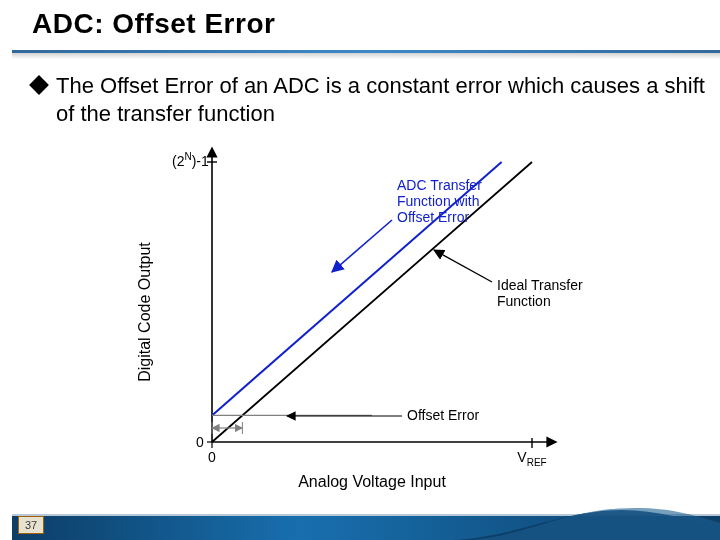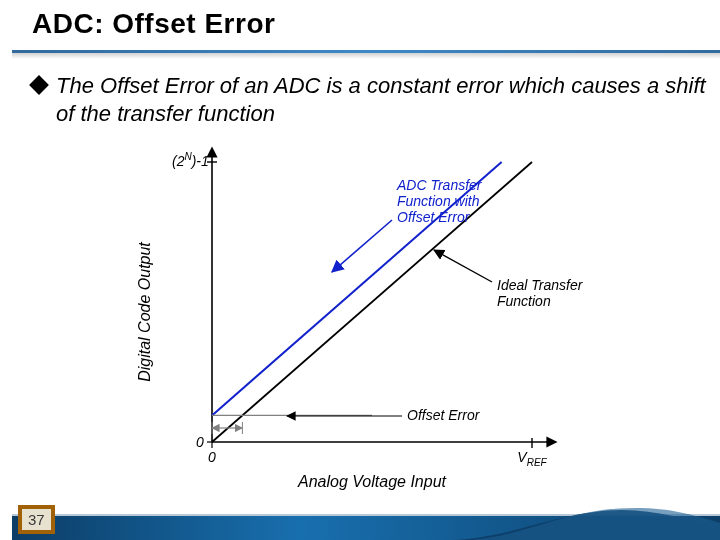--- a/index.html
+++ b/index.html
@@ -2,31 +2,31 @@
 <html><head>
 <meta charset="utf-8">
 <style>
   * { margin: 0; padding: 0; box-sizing: border-box; }
   html, body { width: 720px; height: 540px; font-family: Arial, Helvetica, sans-serif; background: #ffffff; overflow: hidden; }
   .slide { position: relative; width: 720px; height: 540px; background: #ffffff; margin-left: 12px; }
   .titlebar { position: relative; height: 56px; background: #ffffff; padding: 8px 0 0 20px; }
   .titlebar h1 { font-size: 28px; font-weight: 800; color: #000; letter-spacing: 0.5px; }
   .title-rule { position: absolute; left: 0; right: 0; top: 50px; height: 3px; background: linear-gradient(90deg,#0d4f8b 0%, #1c74bf 50%, #0d4f8b 100%); opacity: 0.85; }
   .title-shadow { position: absolute; left: 0; right: 0; top: 53px; height: 6px; background: linear-gradient(180deg, rgba(0,0,0,0.18), rgba(0,0,0,0)); }
-  .body { position: absolute; left: 20px; right: 20px; top: 72px; bottom: 48px; font-style: italic; }
+  .body { position: absolute; left: 20px; right: 20px; top: 72px; bottom: 48px; }
   .bullet { display: flex; gap: 10px; align-items: flex-start; margin-bottom: 10px; }
   .bullet .diamond { width: 14px; height: 14px; transform: rotate(45deg); background: #000; margin-top: 6px; flex: 0 0 14px; }
   .bullet p { font-size: 22px; line-height: 1.28; color: #000; }
   .figure { position: absolute; left: 90px; top: 70px; width: 520px; height: 350px; }
   .figure svg { width: 100%; height: 100%; }
   .footer { position: absolute; left: 0; right: 0; bottom: 0; height: 36px; }
   .footer .grad { position: absolute; left: 0; right: 0; bottom: 0; height: 24px; background: linear-gradient(90deg,#0c3d66 0%, #186fae 40%, #0c3d66 100%); }
   .footer .line { position: absolute; left: 0; right: 0; bottom: 24px; height: 2px; background: #b9c8d6; }
   .footer .swoosh { position: absolute; right: 0; bottom: 0; width: 280px; height: 36px; }
-  .pagebox { position: absolute; left: 6px; bottom: 6px; background: #e7e2cf; border: 4px solid #a16207; padding: 2px 6px; font-size: 15px; color: #3a3a3a; }
+  .pagebox { position: absolute; left: 6px; bottom: 6px; background: #e7e2cf; border: 1px solid #a16207; padding: 2px 6px; font-size: 11px; color: #3a3a3a; }
   .axis-text { font-family: Arial, sans-serif; }
 </style>
 </head>
 <body>
 
 <div class="slide">
   <div class="titlebar">
     <h1>ADC: Offset Error</h1>
     <div class="title-rule"></div>
     <div class="title-shadow"></div>

